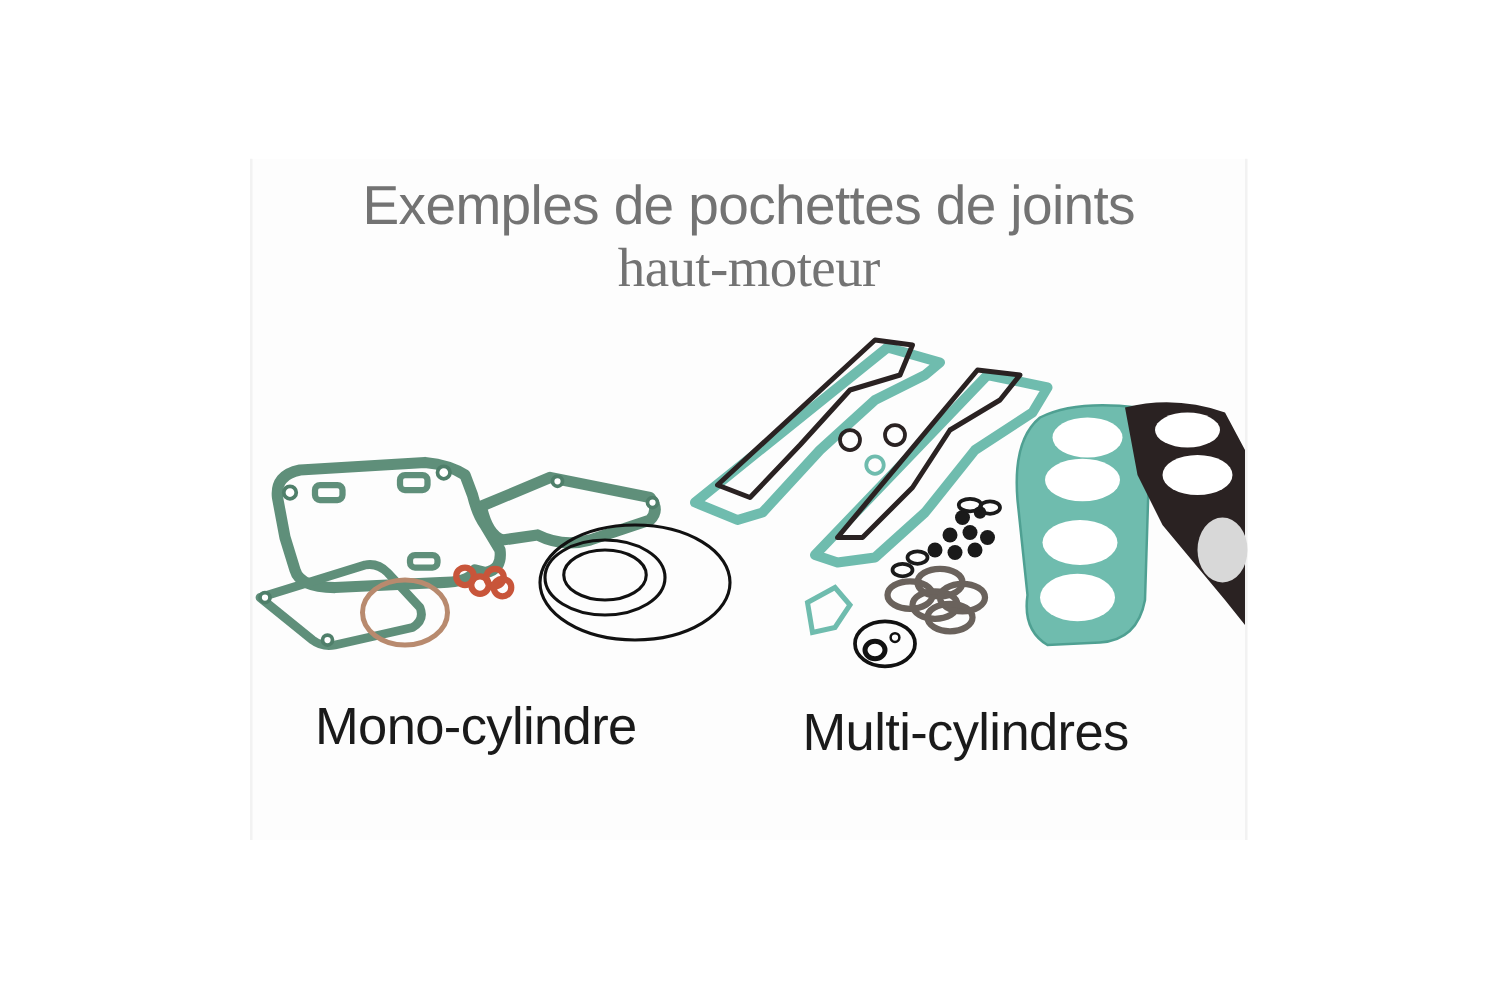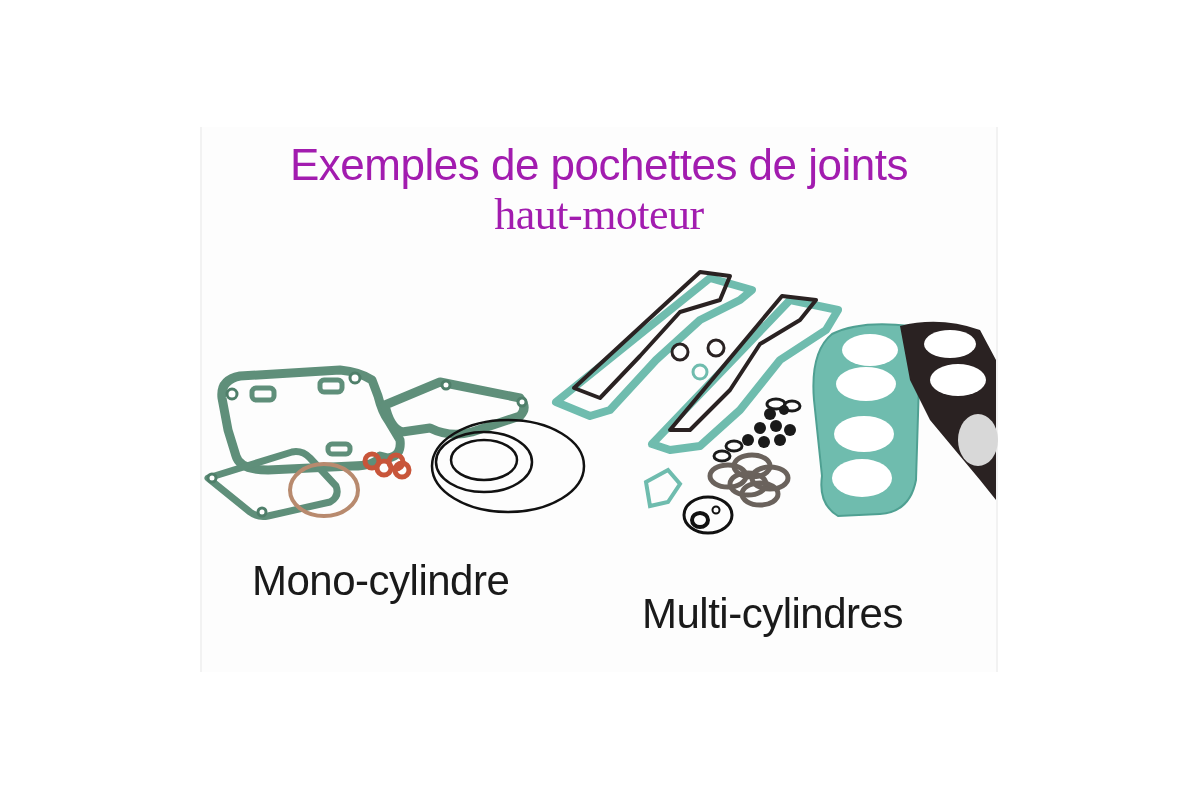--- a/index.html
+++ b/index.html
@@ -7,29 +7,29 @@
       width:1200px; height:800px; background:#ffffff; position:relative; overflow:hidden;
       font-family:"Liberation Sans", sans-serif;
     }
     .panel {
       position:absolute; left:200px; top:127px; width:798px; height:545px;
       background:#fdfdfd; border-left:2px solid #f2f2f2; border-right:2px solid #f2f2f2;
       box-sizing:border-box;
     }
     .title {
       position:absolute; left:200px; width:798px; text-align:center;
-      color:#a21caf; font-size:44px; line-height:50px; letter-spacing:-0.5px;
+      color:#737373; font-size:44px; line-height:50px; letter-spacing:-0.5px;
     }
     .title.l1 { top:140px; }
     .title.l2 { top:190px;font-family:Liberation Serif, serif; }
     .label {
       position:absolute; color:#1a1a1a; font-size:42px; line-height:48px; letter-spacing:-0.5px;
     }
     .label.mono { left:252px; top:557px; }
-    .label.multi { left:642px; top:562px;margin-top:28px; }
+    .label.multi { left:642px; top:562px; }
     svg.art { position:absolute; left:0; top:0; }
   </style>
 </head>
 <body>
 
 <div class="panel"></div>
 
 <div class="title l1">Exemples de pochettes de joints</div>
 <div class="title l2">haut-moteur</div>
 

